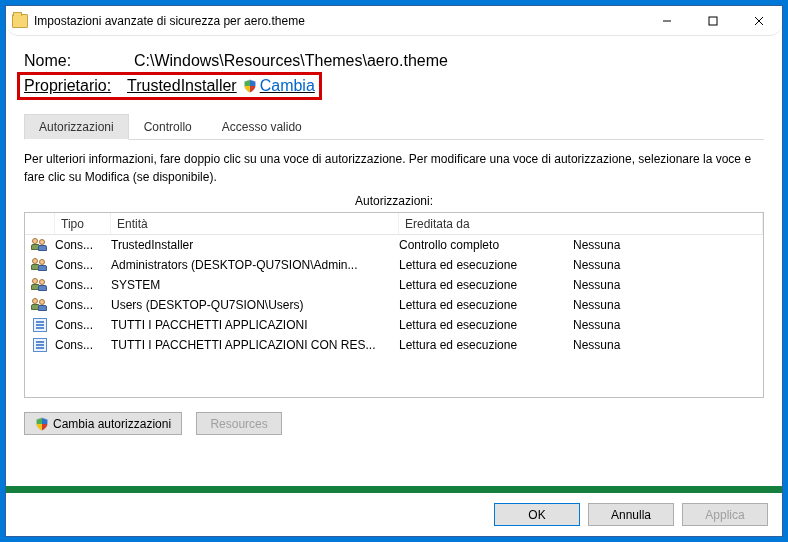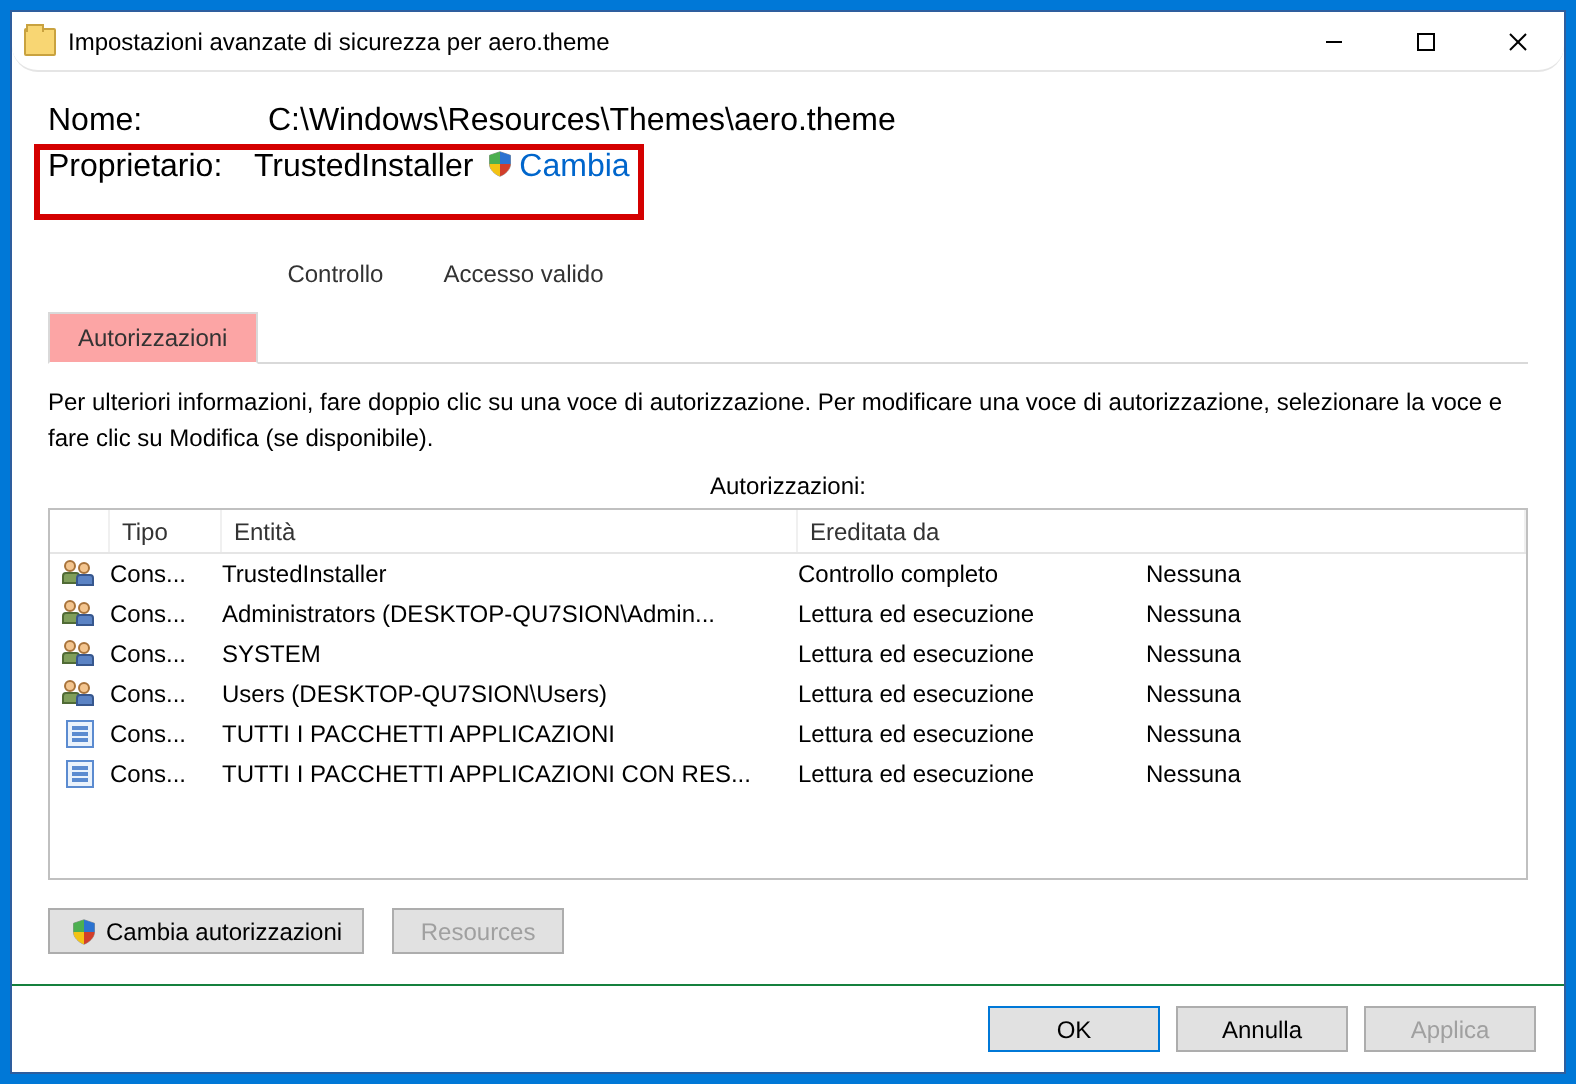--- a/index.html
+++ b/index.html
@@ -69,21 +69,21 @@
   .info-row { display:flex; align-items:center; height:22px; }
   .info-label { width:110px; }
   .info-value { }
   .owner-row-wrap {
     border: 3px solid #d40000;
     padding: 0 4px;
     margin-left:-7px;
     margin-right:auto;
     display:inline-flex;
   }
-  .owner-row { display:flex; align-items:flex-start; height:32px; }
+  .owner-row { display:flex; align-items:center; height:22px;text-decoration:underline; }
   .shield {
     display:inline-block;
     margin:0 3px 0 6px;
     vertical-align:middle;
   }
   .change-link { color:#0066cc; cursor:pointer; }
 
   .tabs {
     display:flex;
     margin-top:14px;
@@ -93,22 +93,21 @@
     padding:5px 14px;
     font-size:12px;
     color:#333;
     cursor:pointer;
     border:1px solid transparent;
     margin-bottom:-1px;
   }
   .tab.active {
     border:1px solid #d9d9d9;
     border-bottom:1px solid #fff;
-    background:#fca5a5;
-    margin-top:32px;
+    background:#e5e5e5;
   }
 
   .tab-body {
     padding-top:10px;
     flex:1;
     display:flex;
     flex-direction:column;
   }
   .hint { line-height:1.5; margin-bottom:8px; }
   .list-label { margin-bottom:4px;text-align:center; }
@@ -171,21 +170,21 @@
   .btn {
     min-width:86px; height:23px;
     border:1px solid #adadad; background:#e1e1e1;
     font-family:inherit; font-size:12px; padding:0 10px;
     display:inline-flex; align-items:center; justify-content:center; gap:4px;
     cursor:pointer;
   }
   .btn:disabled { color:#a0a0a0; cursor:default; }
 
   .footer {
-    border-top:1px solid #15803d;
+    border-top:7px solid #15803d;
     padding:10px 14px;
     display:flex;
     justify-content:flex-end;
     gap:8px;
   }
   .footer .btn { min-width:86px; }
   .footer .btn.default { border-color:#0078d7; }
 
   svg.shield-svg { width:14px; height:14px; display:block; }
 </style>

